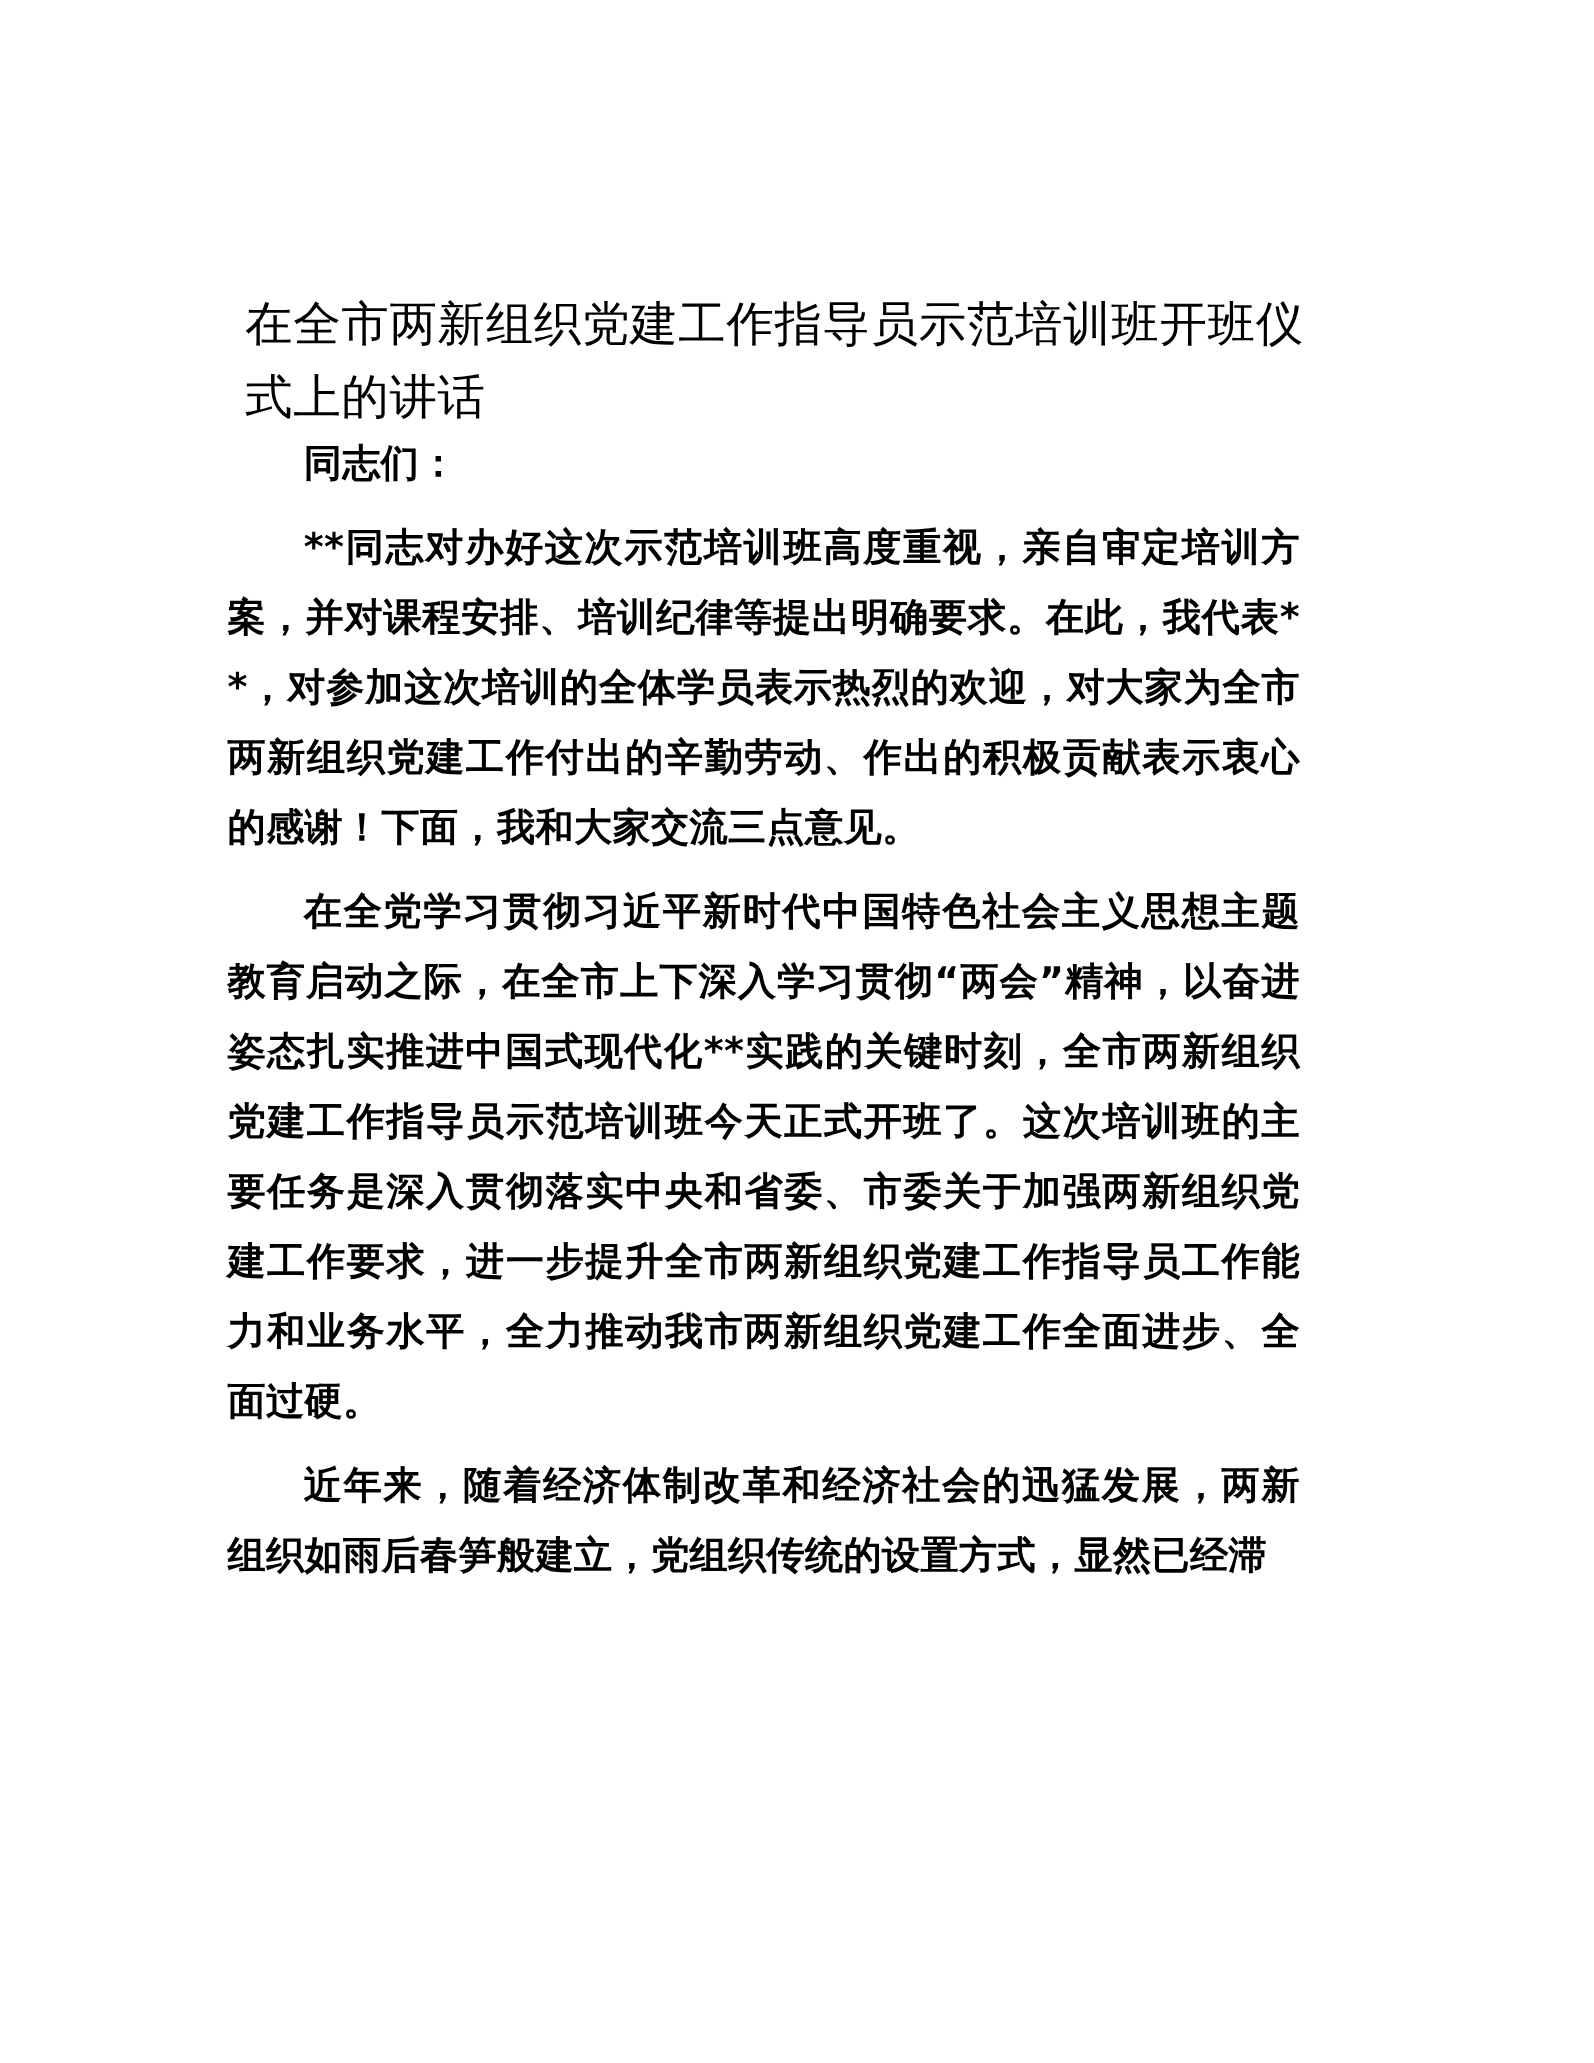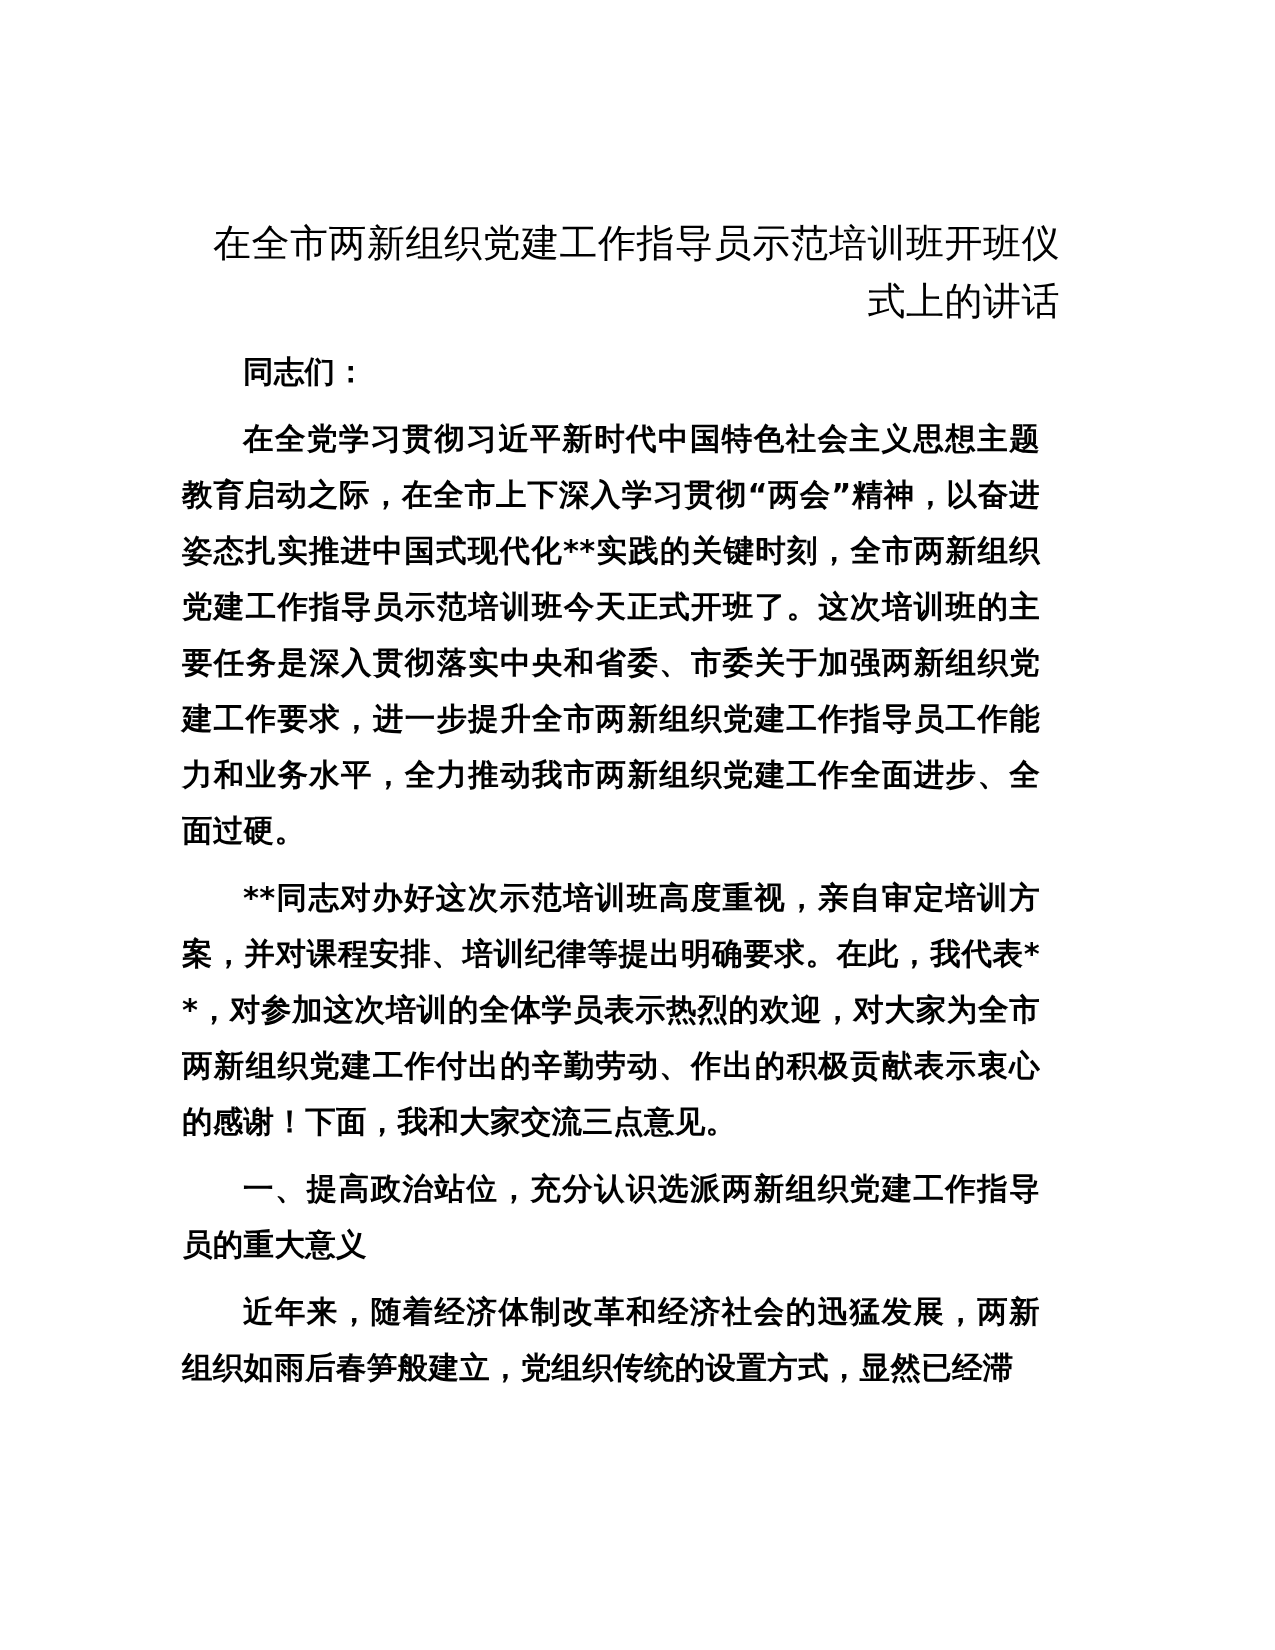--- a/index.html
+++ b/index.html
@@ -21,25 +21,25 @@
       top: 0;
       width: 1275px;
       height: 1650px;
       background: #ffffff;
     }
     .title {
       position: absolute;
       left: 180px;
       top: 214px;
       width: 880px;
-      text-align: right;
+      text-align: left;
       font-size: 38px;
       line-height: 58px;
       letter-spacing: 0.5px;
-      margin: 0;
+      margin: 16px;
       font-weight: normal;
     }
     .body-text {
       position: absolute;
       left: 182px;
       top: 344px;
       width: 858px;
       font-weight: bold;
     }
     .para {
@@ -53,18 +53,17 @@
     }
   </style>
 </head>
 <body>
 
 <div class="page">
   <h1 class="title">在全市两新组织党建工作指导员示范培训班开班仪式上的讲话</h1>
 
   <div class="body-text">
     <p class="para">同志们：</p>
+    <p class="para">**同志对办好这次示范培训班高度重视，亲自审定培训方案，并对课程安排、培训纪律等提出明确要求。在此，我代表**，对参加这次培训的全体学员表示热烈的欢迎，对大家为全市两新组织党建工作付出的辛勤劳动、作出的积极贡献表示衷心的感谢！下面，我和大家交流三点意见。</p>
     <p class="para">在全党学习贯彻习近平新时代中国特色社会主义思想主题教育启动之际，在全市上下深入学习贯彻“两会”精神，以奋进姿态扎实推进中国式现代化**实践的关键时刻，全市两新组织党建工作指导员示范培训班今天正式开班了。这次培训班的主要任务是深入贯彻落实中央和省委、市委关于加强两新组织党建工作要求，进一步提升全市两新组织党建工作指导员工作能力和业务水平，全力推动我市两新组织党建工作全面进步、全面过硬。</p>
-    <p class="para">**同志对办好这次示范培训班高度重视，亲自审定培训方案，并对课程安排、培训纪律等提出明确要求。在此，我代表**，对参加这次培训的全体学员表示热烈的欢迎，对大家为全市两新组织党建工作付出的辛勤劳动、作出的积极贡献表示衷心的感谢！下面，我和大家交流三点意见。</p>
-    <p class="para">一、提高政治站位，充分认识选派两新组织党建工作指导员的重大意义</p>
     <p class="para">近年来，随着经济体制改革和经济社会的迅猛发展，两新组织如雨后春笋般建立，党组织传统的设置方式，显然已经滞</p>
   </div>
 </div>
 
 </body></html>

